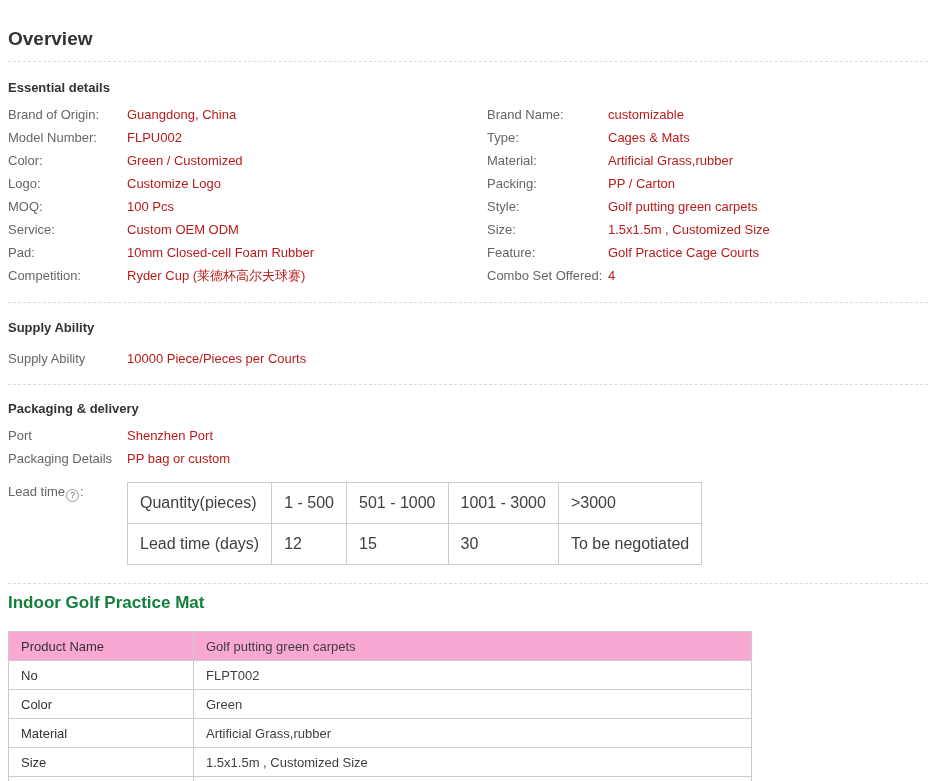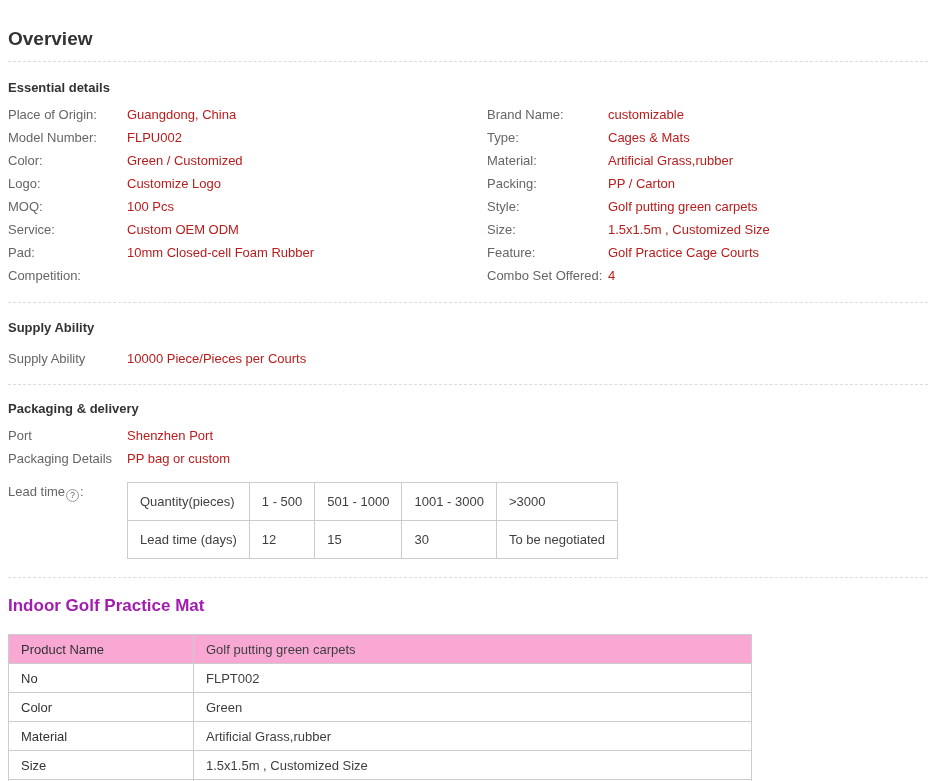--- a/index.html
+++ b/index.html
@@ -73,41 +73,41 @@
     border-radius: 50%;
     font-size: 9px;
     color: #666666;
     vertical-align: -2px;
     margin: 0 1px;
   }
 
   table { border-collapse: collapse; }
   .leadtime-table {
     margin-top: 2px;
-    font-size: 13px;
+    font-size: 16px;
     color: #3f3f3f;
   }
   .leadtime-table td {
     border: 1px solid #cccccc;
     padding: 11px 12px;
     text-align: left;
     vertical-align: middle;
     white-space: nowrap;
   }
   .leadtime-table td.c0 { width: 113px; }
   .leadtime-table td.c1 { width: 65px; }
   .leadtime-table td.c2 { width: 80px; }
   .leadtime-table td.c3 { width: 85px; }
   .leadtime-table td.c4 { width: 119px; }
 
   .product-heading {
     font-size: 17px;
     font-weight: bold;
-    color: #a21caf;
-    margin-top: 18px;
+    color: #15803d;
+    margin-top: 9px;
     line-height: 20px;
   }
   .product-table {
     margin-top: 18px;
     width: 744px;
     font-size: 13px;
     table-layout: fixed;
   }
   .product-table td {
     border: 1px solid #cccccc;
@@ -125,21 +125,21 @@
 <div class="container">
 
   <h1 class="page-title">Overview</h1>
   <div class="dashed-sep sep-1"></div>
 
   <h2 class="section-heading h-essential">Essential details</h2>
 
   <div class="details-grid">
     <div class="col-left">
       <div class="kv-row">
-        <span class="kv-label">Place of Origin:</span>
+        <span class="kv-label">Brand of Origin:</span>
         <span class="kv-value">Guangdong, China</span>
       </div>
       <div class="kv-row">
         <span class="kv-label">Model Number:</span>
         <span class="kv-value">FLPU002</span>
       </div>
       <div class="kv-row">
         <span class="kv-label">Color:</span>
         <span class="kv-value">Green / Customized</span>
       </div>
@@ -154,20 +154,21 @@
       <div class="kv-row">
         <span class="kv-label">Service:</span>
         <span class="kv-value">Custom OEM ODM</span>
       </div>
       <div class="kv-row">
         <span class="kv-label">Pad:</span>
         <span class="kv-value">10mm Closed-cell Foam Rubber</span>
       </div>
       <div class="kv-row">
         <span class="kv-label">Competition:</span>
+        <span class="kv-value">Ryder Cup (莱德杯高尔夫球赛)</span>
       </div>
     </div>
     <div class="col-right">
       <div class="kv-row">
         <span class="kv-label">Brand Name:</span>
         <span class="kv-value">customizable</span>
       </div>
       <div class="kv-row">
         <span class="kv-label">Type:</span>
         <span class="kv-value">Cages &amp; Mats</span>

